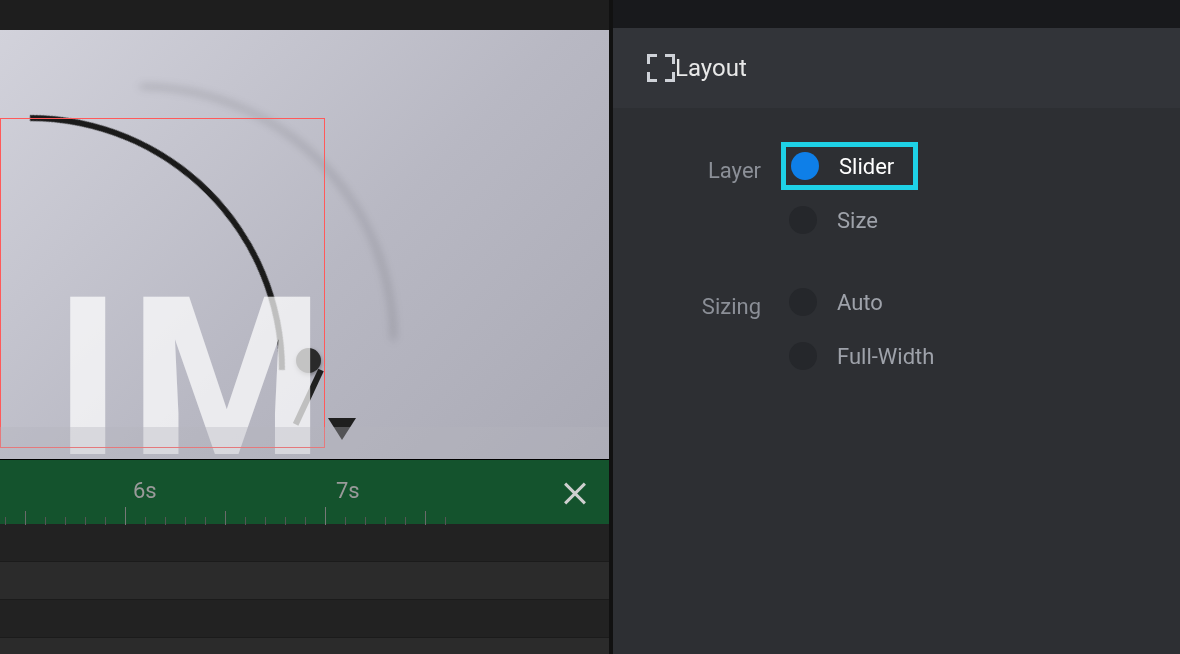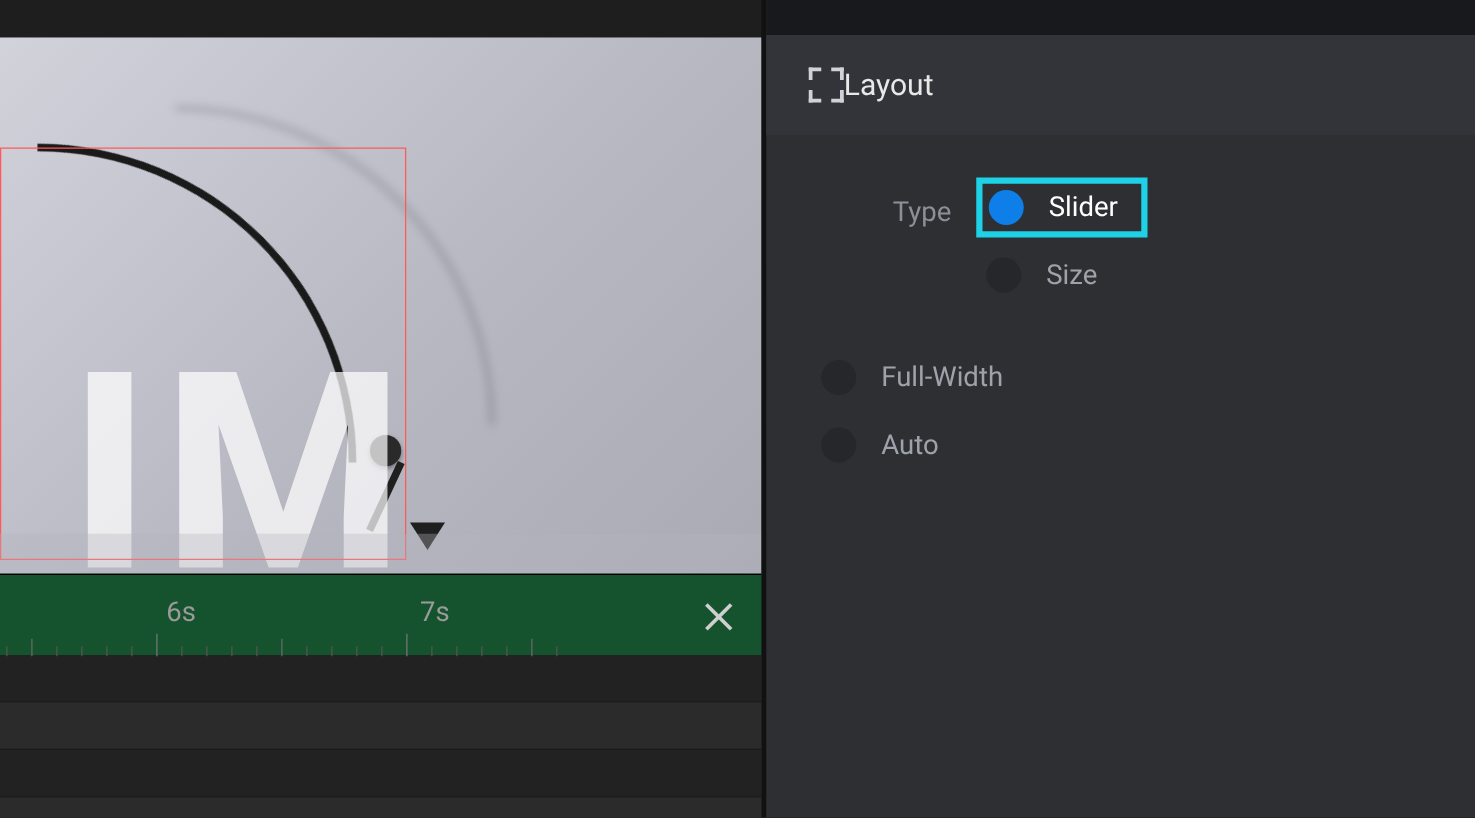--- a/index.html
+++ b/index.html
@@ -341,41 +341,42 @@
         <span class="fs-corner fs-tr"></span>
       <span class="fs-corner fs-bl"></span>
         <span class="fs-corner fs-br"></span>
     </div>
     <div class="section-title">Layout</div>
   </div>
 
   <div class="section-body">
 
     <div class="field-group">
-      <div class="field-label">Type</div>
+      <div class="field-label">Layer</div>
       <div class="radio-list">
         <div class="radio-item active highlight-box">
           <div class="highlight-border"></div>
           <div class="radio-circle active"></div>
           <div class="radio-text">Slider</div>
         </div>
         <div class="radio-item">
           <div class="radio-circle"></div>
           <div class="radio-text">Size</div>
         </div>
       </div>
     </div>
 
     <div class="field-group">
+      <div class="field-label">Sizing</div>
       <div class="radio-list">
+        <div class="radio-item">
+          <div class="radio-circle"></div>
+          <div class="radio-text">Auto</div>
+        </div>
         <div class="radio-item">
           <div class="radio-circle"></div>
           <div class="radio-text">Full-Width</div>
         </div>
-        <div class="radio-item">
-          <div class="radio-circle"></div>
-          <div class="radio-text">Auto</div>
-        </div>
       </div>
     </div>
   </div>
 
 </div>
 
 </body></html>

